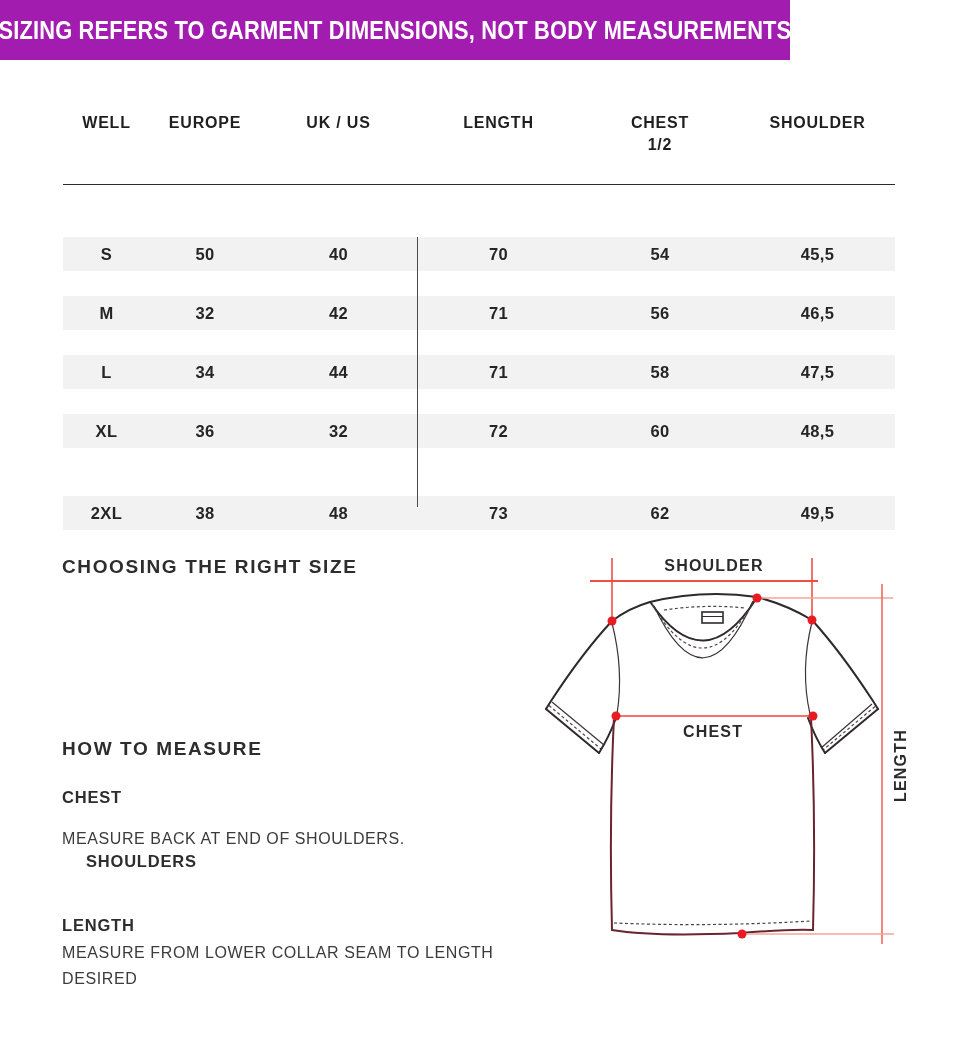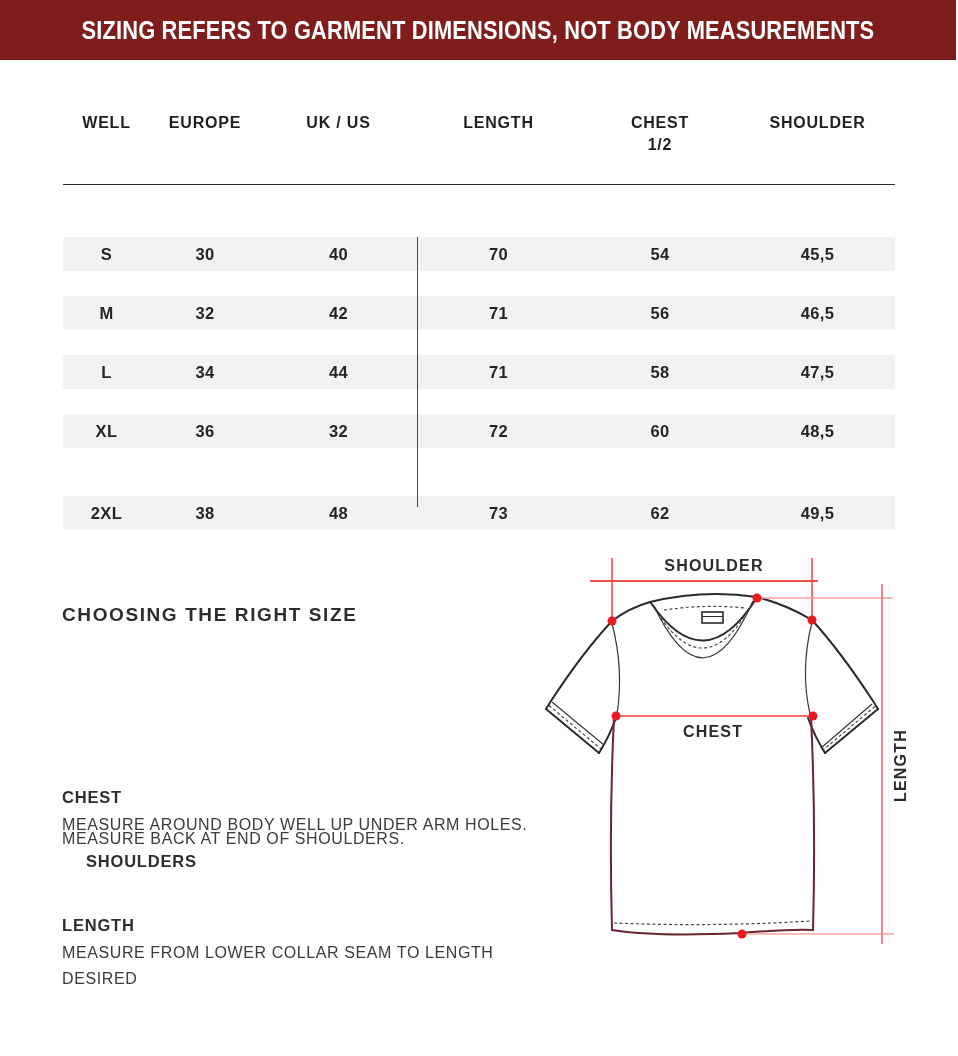--- a/index.html
+++ b/index.html
@@ -4,21 +4,21 @@
 <style>
   * { margin:0; padding:0; box-sizing:border-box; }
   html,body { background:#ffffff; }
   .page {
     position:relative; width:958px; height:1056px; background:#ffffff;
     font-family:"Liberation Sans", sans-serif; overflow:hidden; color:#2d2d2d;
   }
 
   
   .banner {
-    position:absolute; left:0; top:0; width:956px; height:60px; background:#7f1d1d;
+    position:absolute; left:0; top:0; width:790px; height:60px; background:#a21caf;
     display:flex; align-items:center; justify-content:center;
   }
   .banner-text {
     color:#ffffff; font-weight:700; font-size:26px; white-space:nowrap;
     letter-spacing:0.2px; transform:scaleX(0.84); transform-origin:center;
   }
 
   
   .thead {
     position:absolute; left:63px; top:112px; width:832px;
@@ -47,21 +47,21 @@
   .vdivider {
     position:absolute; left:417px; top:237px; width:1px; height:270px;
     background:#4a4a4a;
   }
 
   
   .sec-title {
     position:absolute; left:62px; font-size:19px; font-weight:700;
     letter-spacing:1.6px; color:#2d2d2d; white-space:nowrap;
   }
-  .choosing-title { top:604px; }
+  .choosing-title { top:556px; }
   .choosing-body {
     position:absolute; left:62px; top:622px; width:512px;
     font-size:16px; letter-spacing:0.7px; color:#3b3b3b; line-height:25px;
   }
   .howto-title { top:738px; }
   .m-label {
     position:absolute; left:62px; font-size:16.5px; font-weight:700;
     letter-spacing:0.8px; color:#2d2d2d;
   }
   .m-text {
@@ -102,21 +102,21 @@
     <div class="th"><span>EUROPE</span></div>
     <div class="th"><span>UK / US</span></div>
     <div class="th"><span>LENGTH</span></div>
     <div class="th"><span>CHEST</span><span class="sub">1/2</span></div>
     <div class="th"><span>SHOULDER</span></div>
   </div>
   <div class="hrule"></div>
 
   <div class="trow row-0">
     <div class="td">S</div>
-    <div class="td">30</div>
+    <div class="td">50</div>
     <div class="td">40</div>
     <div class="td">70</div>
     <div class="td">54</div>
     <div class="td">45,5</div>
   </div>
   <div class="trow row-1">
     <div class="td">M</div>
     <div class="td">32</div>
     <div class="td">42</div>
     <div class="td">71</div>
@@ -144,22 +144,22 @@
     <div class="td">38</div>
     <div class="td">48</div>
     <div class="td">73</div>
     <div class="td">62</div>
     <div class="td">49,5</div>
   </div>
   <div class="vdivider"></div>
 
   <h2 class="sec-title choosing-title">CHOOSING THE RIGHT SIZE</h2>
 
+  <h2 class="sec-title howto-title">HOW TO MEASURE</h2>
   <div class="m-label chest-label">CHEST</div>
-  <div class="m-text chest-text">MEASURE AROUND BODY WELL UP UNDER ARM HOLES.</div>
   <div class="m-label shoulders-label">SHOULDERS</div>
   <div class="m-text shoulders-text">MEASURE BACK AT END OF SHOULDERS.</div>
   <div class="m-label length-label">LENGTH</div>
   <div class="m-text length-text">MEASURE FROM LOWER COLLAR SEAM TO LENGTH DESIRED</div>
 
   <svg class="diagram" viewBox="530 546 428 458" width="428" height="458" xmlns="http://www.w3.org/2000/svg">
 
     <g>
 
       <path class="sketch" d="M612,621 Q629,608 650,602"></path>

